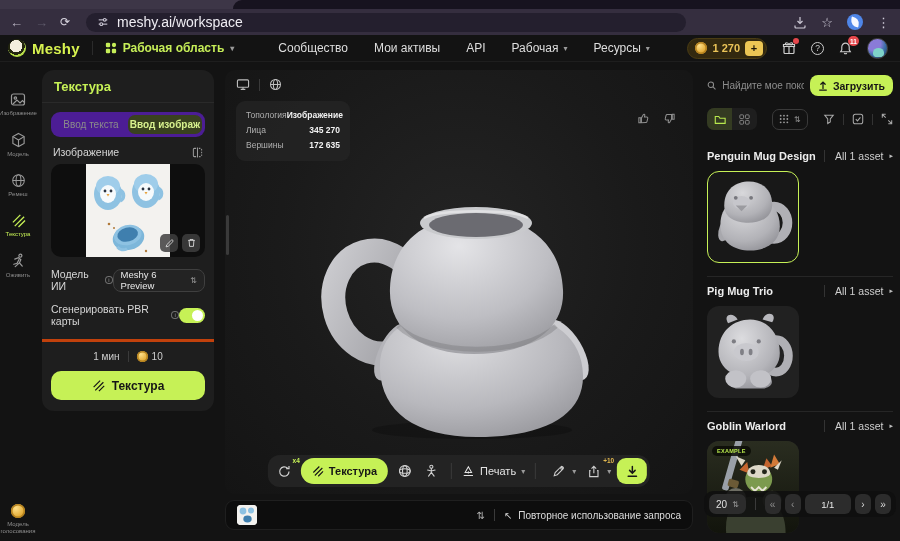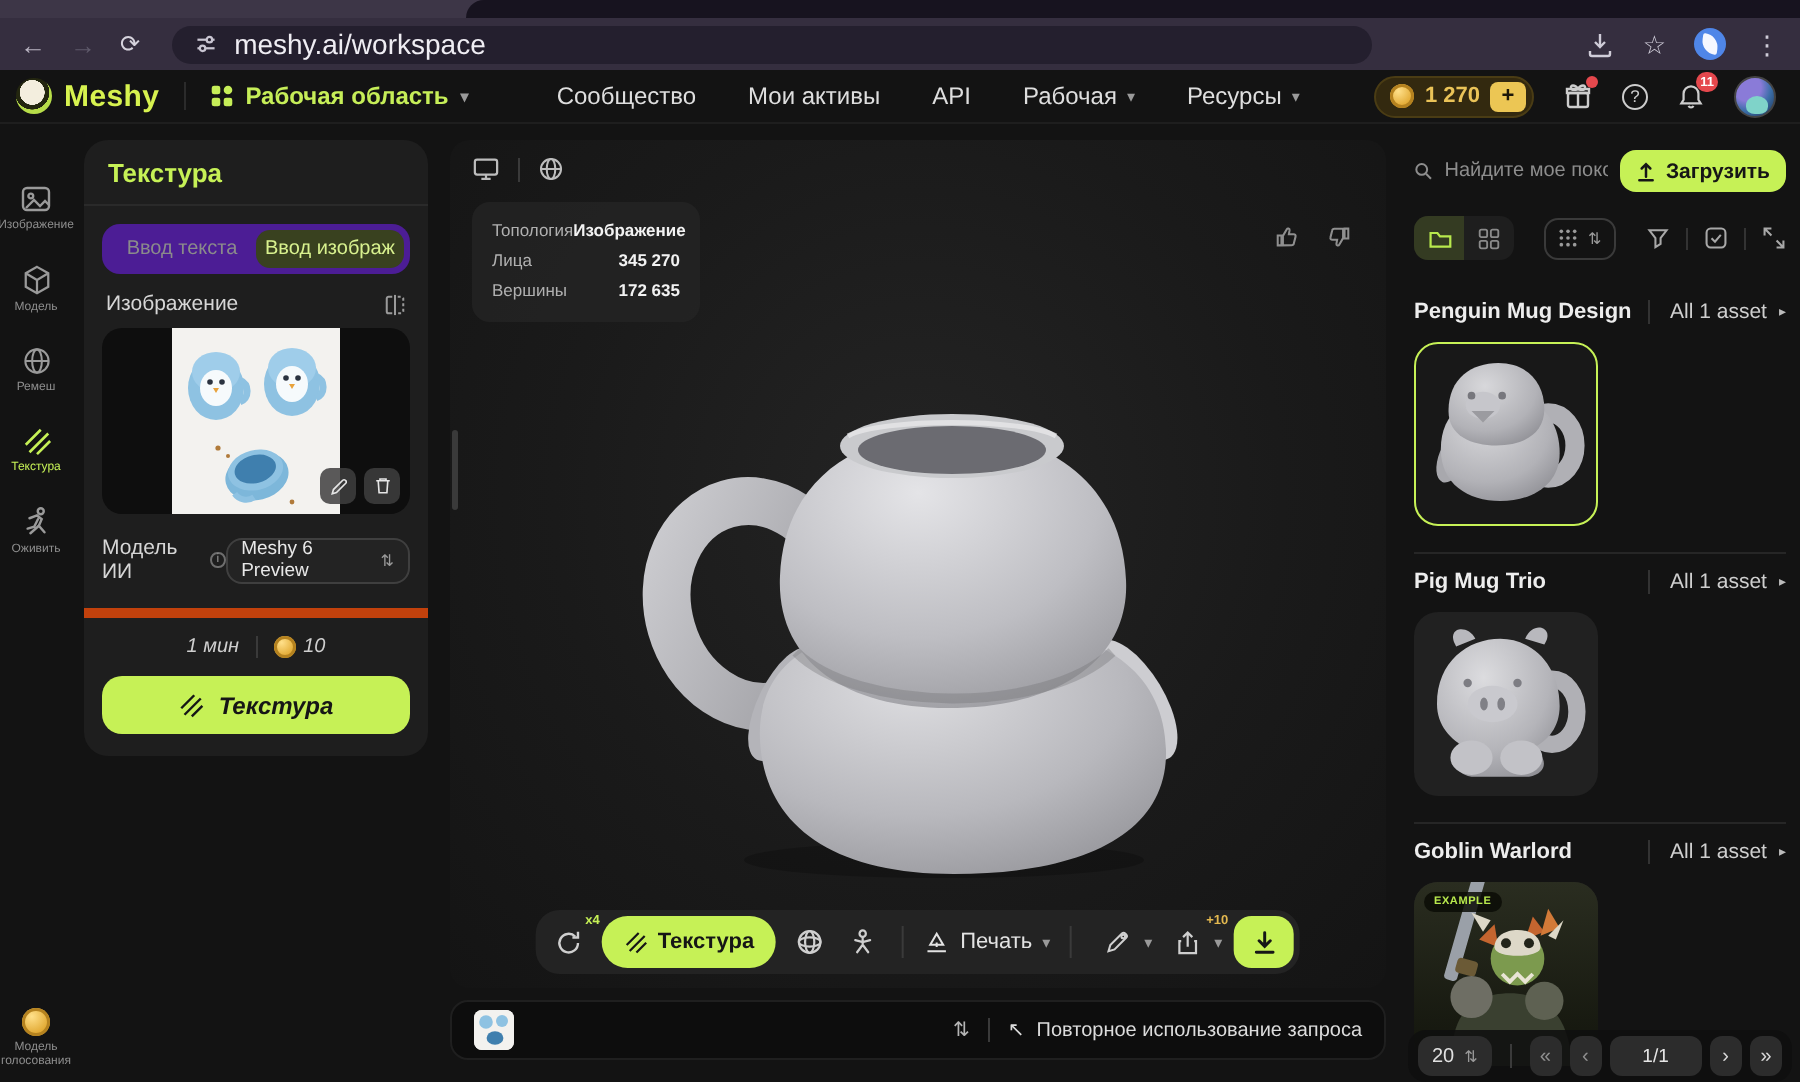--- a/index.html
+++ b/index.html
@@ -50,35 +50,35 @@
   .rail-item.active .lbl { color:#c6f156; }
   .rail-bottom { margin-top:auto; margin-bottom:6px; display:flex; flex-direction:column; align-items:center; }
   .rail-bottom .lbl { font-size:6px; line-height:7px; margin-top:3px; text-align:center; color:#8e8e8e; }
 
   
   .left-panel { position:absolute; left:42px; top:70px; width:172px; background:#1e1e1e; border-radius:12px; overflow:hidden; }
   .lp-header { padding:9px 12px 8px; font-size:13px; font-weight:bold; color:#c6f156; border-bottom:1px solid #2a2a2a; }
   .lp-body { padding:9px 9px 0; }
   .tabs { background:#4c1d95; border-radius:9px; padding:3px; display:flex; }
   .tab { flex:1; text-align:center; font-size:10px; padding:4px 0; color:#8b8b8b; border-radius:7px; white-space:nowrap; overflow:hidden; }
-  .tab.active { background:#39411f; color:#d8f18e; font-weight:normal; }
+  .tab.active { background:#39411f; color:#d8f18e; font-weight:bold; }
   .img-label-row { display:flex; justify-content:space-between; align-items:center; margin:9px 2px 6px; font-size:10.5px; color:#d6d6d6; }
   .img-thumb { height:93px; background:#0e0e0e; border-radius:10px; position:relative; display:flex; justify-content:center; overflow:hidden; }
   .img-actions { position:absolute; right:5px; bottom:5px; display:flex; gap:4px; }
   .mini-btn { width:18px; height:18px; background:rgba(62,62,62,.85); border-radius:5px; display:grid; place-items:center; color:#e6e6e6; }
   .model-row { display:flex; justify-content:space-between; align-items:center; margin-top:11px; }
   .lp-label { font-size:10.5px; color:#d6d6d6; display:flex; align-items:center; gap:4px; }
   .info { width:8px; height:8px; border:1px solid #6e6e6e; border-radius:50%; display:inline-grid; place-items:center; font-size:6px; color:#9a9a9a; }
   .info::after { content:"i"; }
   .select { border:1px solid #3f3f3f; border-radius:8px; height:23px; padding:0 7px; display:flex; align-items:center; gap:5px; font-size:9.5px; color:#e8e8e8; background:#232323; }
   .updown { font-size:8px; color:#9a9a9a; }
   .pbr-row { display:flex; justify-content:space-between; align-items:center; margin-top:11px; }
   .toggle { width:29px; height:15px; border-radius:8px; background:#c6f156; position:relative; }
   .toggle::after { content:""; position:absolute; right:2px; top:2px; width:11px; height:11px; border-radius:50%; background:#fff; }
-  .lp-footer { border-top:5px solid #c2410c; margin-top:12px; padding:9px 9px 11px;font-style:italic; }
+  .lp-footer { border-top:3px solid #c2410c; margin-top:12px; padding:9px 9px 11px; }
   .eta-row { display:flex; justify-content:center; align-items:center; gap:8px; font-size:10px; color:#cfcfcf; }
   .eta-div { width:1px; height:11px; background:#3a3a3a; }
   .cost-chip { display:flex; align-items:center; gap:4px; }
   .submit { margin-top:9px; height:29px; background:#c6f156; border-radius:10px; display:flex; align-items:center; justify-content:center; gap:7px; color:#161616; font-weight:bold; font-size:12px; }
 
   
   .viewport { position:absolute; left:225px; top:70px; width:468px; height:424px; border-radius:10px; background:radial-gradient(ellipse at 50% 42%, #242424 0%, #1a1a1a 55%, #141414 100%); overflow:hidden; }
   .vp-handle { position:absolute; left:1px; top:145px; width:3px; height:40px; background:#3a3a3a; border-radius:2px; }
   .vp-topbar { position:absolute; top:8px; left:11px; display:flex; align-items:center; gap:9px; color:#bdbdbd; }
   .vp-div { width:1px; height:12px; background:#3a3a3a; }
@@ -118,21 +118,21 @@
   .section-head { display:flex; align-items:center; font-size:11px; margin-top:20px; }
   .section-head.tight { margin-top:8px; }
   .sec-title { font-weight:bold; color:#ededed; flex:1; }
   .sec-div { width:1px; height:12px; background:#333; margin-right:10px; }
   .sec-link { color:#cfcfcf; font-size:10.5px; display:flex; align-items:center; gap:6px; }
   .sec-link .caret { font-size:7px; color:#bdbdbd; }
   .thumbcard { margin-top:9px; width:92px; height:92px; border-radius:12px; background:#212121; overflow:hidden; position:relative; }
   .thumbcard.selected { background:#181818; outline:1.5px solid #c6f156; outline-offset:-1.5px; }
   .rp-divider { height:1px; background:#262626; margin-top:13px; }
   .example-badge { position:absolute; top:5px; left:5px; background:rgba(10,12,6,.85); color:#b8e94d; font-size:5.5px; font-weight:bold; letter-spacing:.3px; padding:2px 5px; border-radius:6px; }
-  .pagination { position:absolute; left:4px; right:4px; bottom:0; height:26px; background:rgba(15,15,15,.88); border-radius:9px; display:flex; align-items:center; padding:0 5px; gap:4px; }
+  .pagination { position:absolute; left:4px; right:4px; bottom:24px; height:26px; background:rgba(15,15,15,.88); border-radius:9px; display:flex; align-items:center; padding:0 5px; gap:4px; }
   .page-size { background:#2c2c2c; border-radius:7px; height:20px; padding:0 7px; display:flex; align-items:center; gap:5px; font-size:10px; color:#e0e0e0; }
   .pg-div { width:1px; height:12px; background:#3a3a3a; margin:0 5px; }
   .pg-btn { width:23px; height:20px; background:#2c2c2c; border-radius:6px; display:grid; place-items:center; color:#8f8f8f; font-size:10px; }
   .pg-btn.lit { color:#d8d8d8; }
   .pg-page { min-width:46px; height:20px; background:#2c2c2c; border-radius:6px; display:grid; place-items:center; font-size:9.5px; color:#e6e6e6; }
 </style>
 </head>
 <body>
 
 <div class="browser">
@@ -360,20 +360,27 @@
     </div>
     <div class="model-row">
       <span class="lp-label">
           <span>Модель ИИ</span>
           <span class="info"></span>
         </span>
       <div class="select">
         <span>Meshy 6 Preview</span>
         <span class="updown">⇅</span>
       </div>
+    </div>
+    <div class="pbr-row">
+      <span class="lp-label">
+          <span>Сгенерировать PBR карты</span>
+          <span class="info"></span>
+        </span>
+      <span class="toggle"></span>
     </div>
   </div>
   <div class="lp-footer">
     <div class="eta-row">
       <span>1 мин</span>
       <span class="eta-div"></span>
       <span class="cost-chip">
           <span class="coin sm"></span>
           <span>10</span>
         </span>

